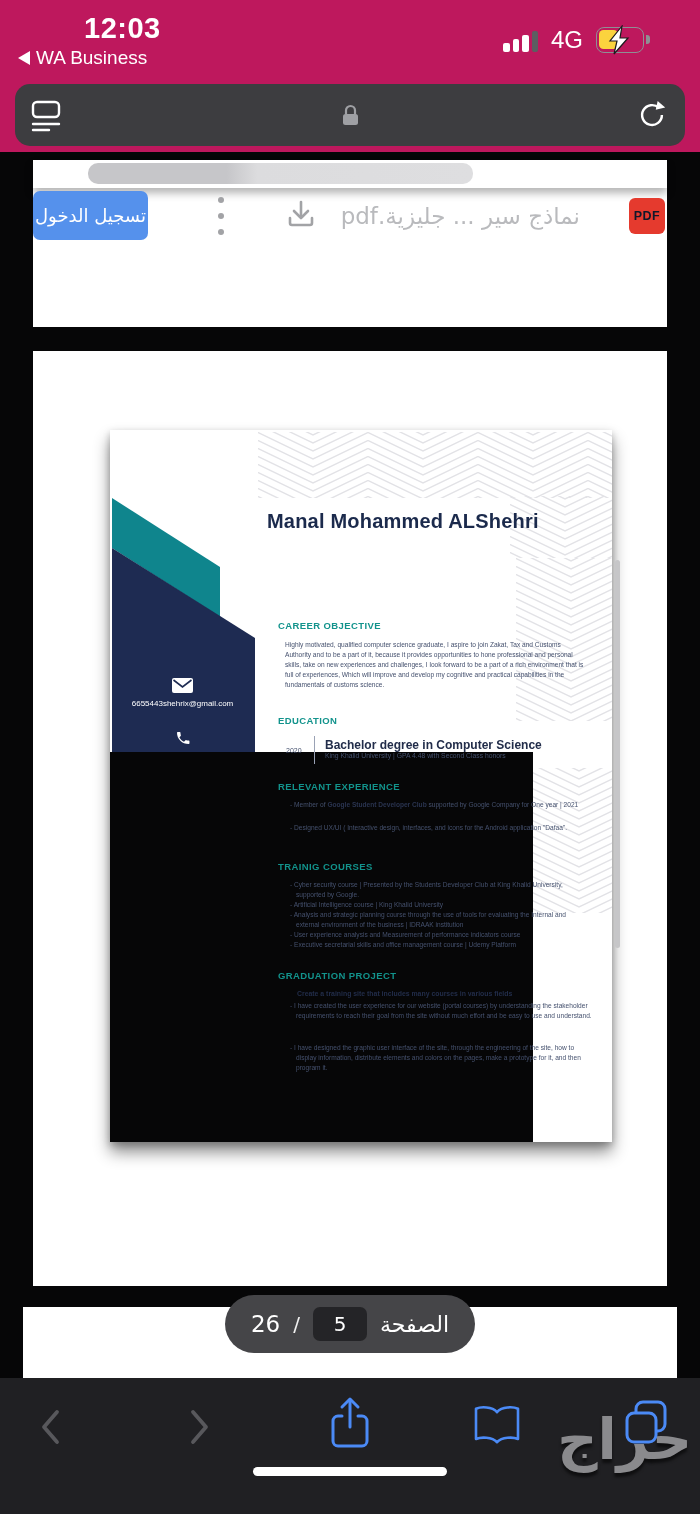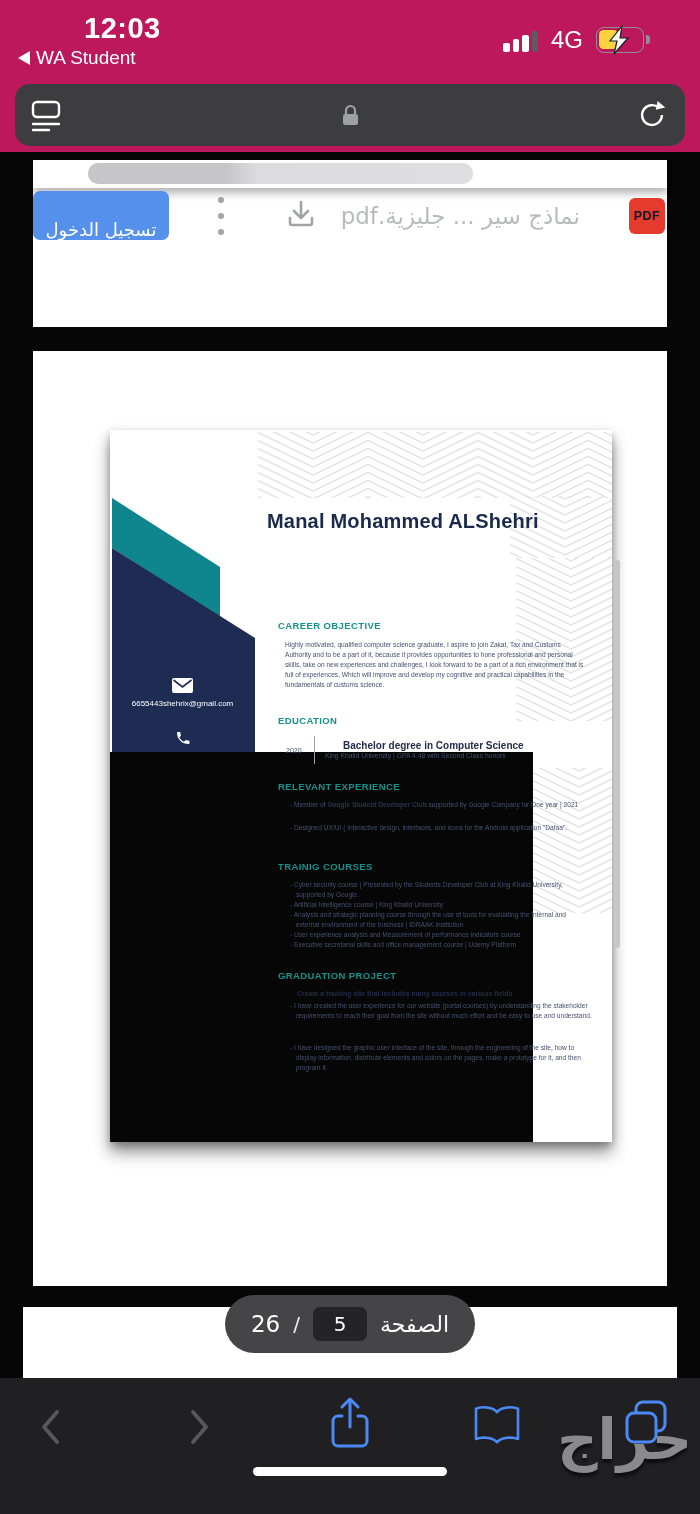--- a/index.html
+++ b/index.html
@@ -23,22 +23,22 @@
   .urlwrap{left:0;top:0;width:670px;height:62px;display:flex;align-items:center;justify-content:center;gap:9px;}
   .url{color:#fdfdfd;font-size:27px;}
   .readerbtn{left:14px;top:14px;width:34px;height:34px;}
   .reloadbtn{left:620px;top:14px;width:34px;height:34px;}
 
   
   .drivebar{left:33px;top:160px;width:634px;height:167px;background:#fff;}
   .sheet{left:0;top:0;width:634px;height:28px;background:#fff;box-shadow:0 5px 9px rgba(0,0,0,.30);}
   .sheetbar{left:55px;top:3px;width:385px;height:21px;border-radius:10px;
             background:linear-gradient(90deg,#c6c6c9 0%,#c6c6c9 36%,#dcdcde 44%,#dedee0 100%);}
-  .signin{left:0;top:31px;width:136px;height:49px;border-radius:7px;background:#5591ec;
-          display:flex;align-items:flex-end;justify-content:center;color:#fff;font-size:18px;}
+  .signin{left:0;top:31px;width:115px;height:49px;border-radius:7px;background:#5591ec;
+          display:flex;align-items:center;justify-content:center;color:#fff;font-size:18px;}
   .dots{left:182px;top:37px;width:12px;height:38px;display:flex;flex-direction:column;align-items:center;justify-content:space-between;}
   .dots i{width:6px;height:6px;border-radius:50%;background:#a2a3a6;}
   .dl{left:252px;top:38px;width:32px;height:32px;}
   .fname{left:322px;top:43px;width:225px;text-align:right;font-size:23px;color:#b9babd;direction:rtl;white-space:nowrap;}
   .pdfbadge{left:596px;top:38px;width:36px;height:36px;border-radius:6px;background:#e53a2e;
             display:flex;align-items:center;justify-content:center;color:#0f172a;font-size:12.5px;font-weight:bold;letter-spacing:.5px;}
 
   
   .viewer{left:33px;top:351px;width:634px;height:935px;background:#fff;text-decoration:underline;}
   .scrollthumb{left:582px;top:209px;width:5px;height:388px;border-radius:3px;background:#c6c6c8;}
@@ -60,21 +60,21 @@
   .gap22{margin-top:22px;}
 
   .col{left:168px;top:0;width:316px;height:712px;}
   .stitle{font-size:9.5px;font-weight:bold;color:#12938c;letter-spacing:.4px;}
   .body6{font-size:6.6px;line-height:10px;color:#45516e;}
   .t-career{left:0;top:190px;} .p-career{left:7px;top:210px;width:300px;}
   .t-edu{left:0;top:285px;}
   .edurow{left:8px;top:306px;display:flex;align-items:center;}
   .eduyear{font-size:7px;color:#45516e;width:26px;}
   .edudiv{width:1px;height:28px;background:#9aa2b5;margin:0 10px 0 2px;}
-  .edudeg{font-size:10px;font-weight:bold;color:#222d4a;line-height:11px;margin-left:18px;}
+  .edudeg{font-size:12px;font-weight:bold;color:#222d4a;line-height:11px;}
   .edudet{font-size:6.8px;color:#45516e;line-height:10px;}
   .t-exp{left:0;top:351px;}
   .li{padding-left:10px;text-indent:-6px;}
   .exp1{left:8px;top:370px;width:300px;} .exp2{left:8px;top:393px;width:300px;}
   .t-train{left:0;top:431px;}
   .trainlist{left:8px;top:450px;width:302px;}
   .t-grad{left:0;top:540px;}
   .gradsub{left:19px;top:560px;font-size:6.9px;font-weight:bold;color:#222d4a;}
   .grad1{left:8px;top:571px;width:300px;} .grad2{left:8px;top:613px;width:300px;}
   .b{font-weight:bold;color:#2a3450;}
@@ -112,21 +112,21 @@
 </svg>
 
 <div class="phone">
 
   <div class="abs header">
     <div class="abs time">12:03</div>
     <div class="abs backapp">
       <svg width="12" height="14" viewBox="0 0 12 14">
           <polygon points="12,0 0,7 12,14" fill="#fff"></polygon>
         </svg>
-      <span>WA Student</span>
+      <span>WA Business</span>
     </div>
     <div class="abs sigbars">
       <i style="height:9px"></i>
         <i style="height:13px"></i>
         <i style="height:17px"></i>
         <i style="height:21px;background:#5d5d61"></i>
     </div>
     <div class="abs g4">4G</div>
     <div class="abs battery">
       <div class="abs batt-body"></div>

